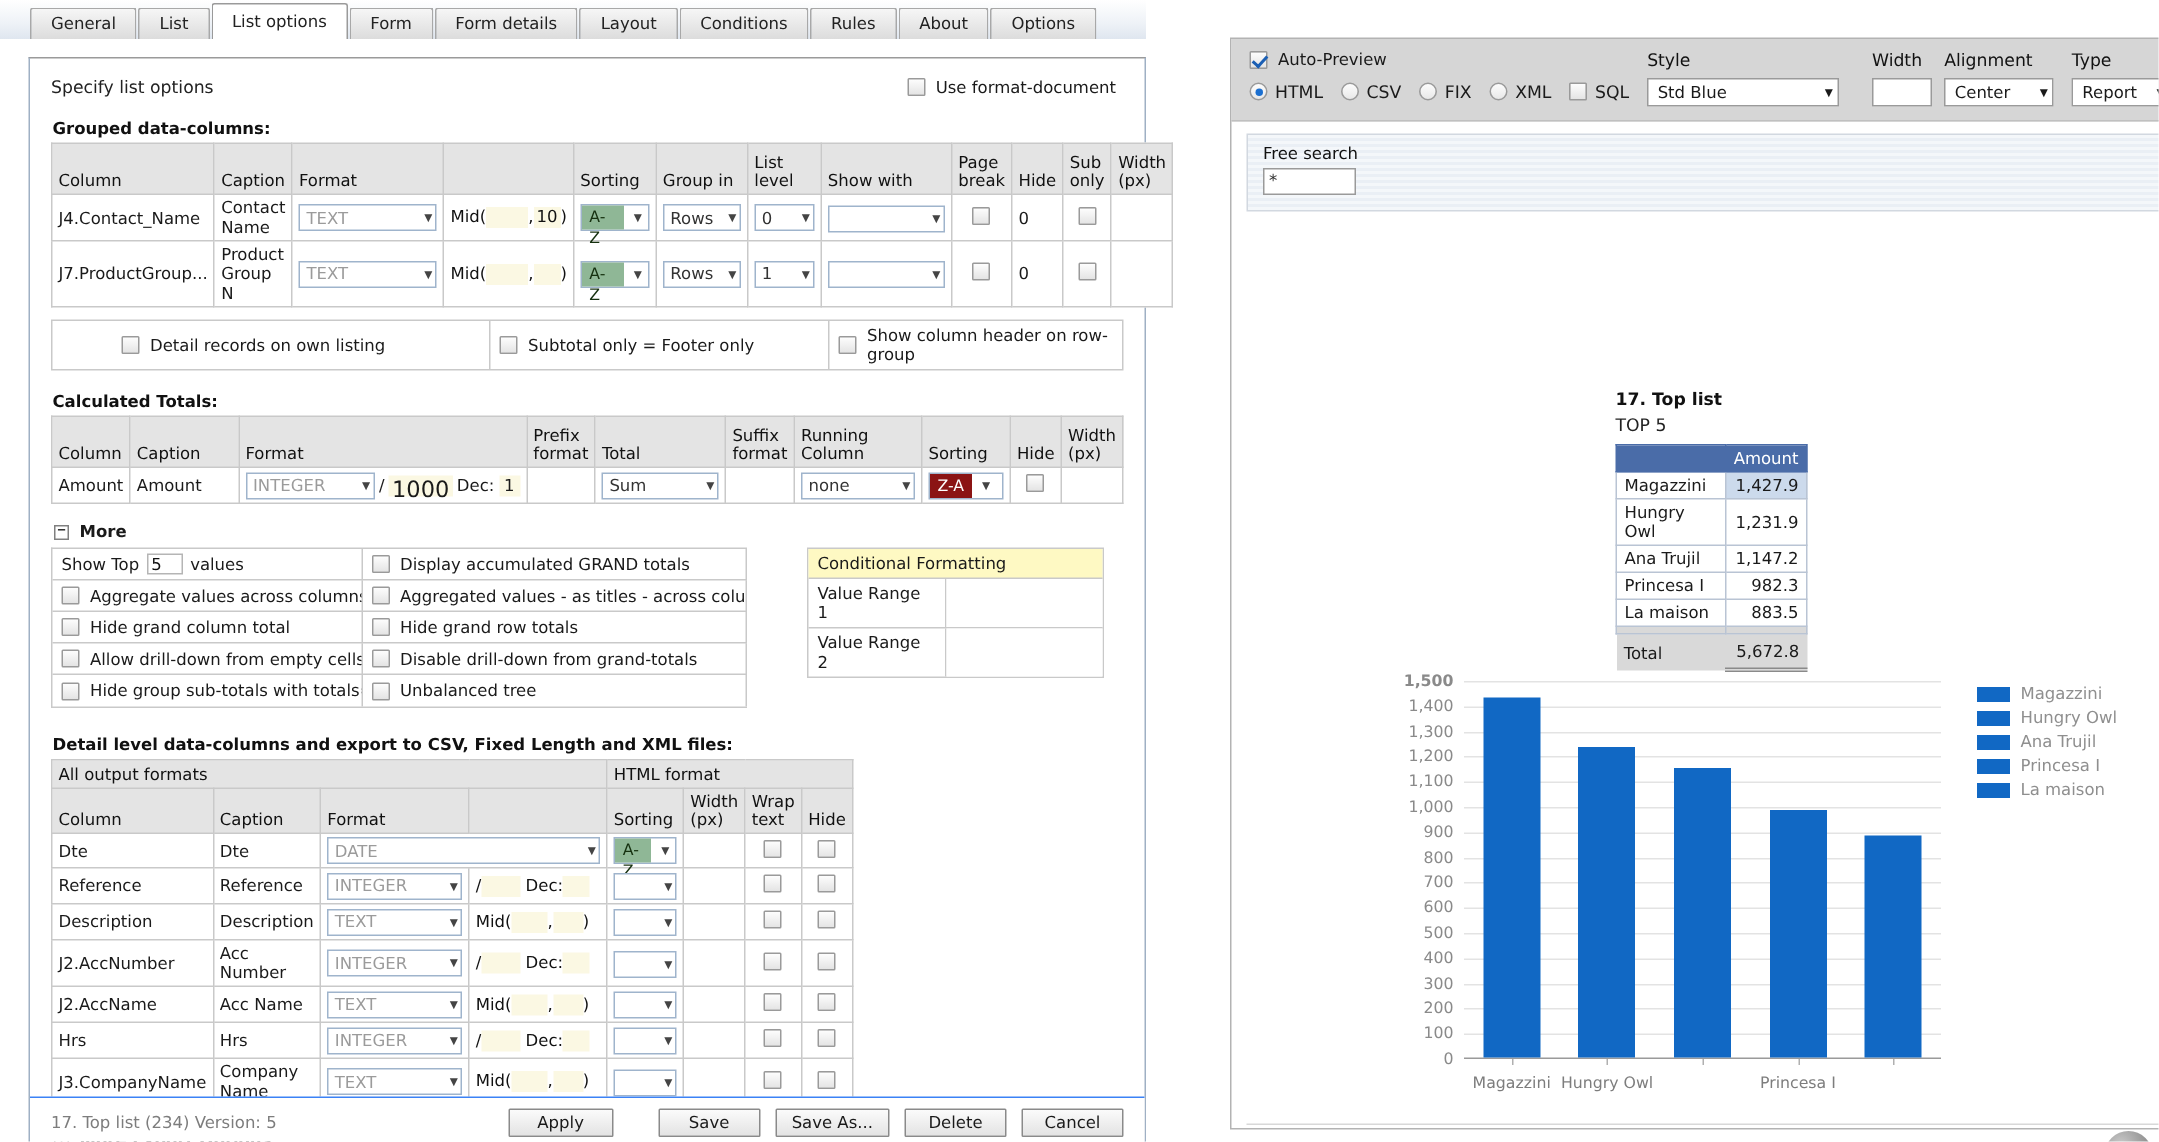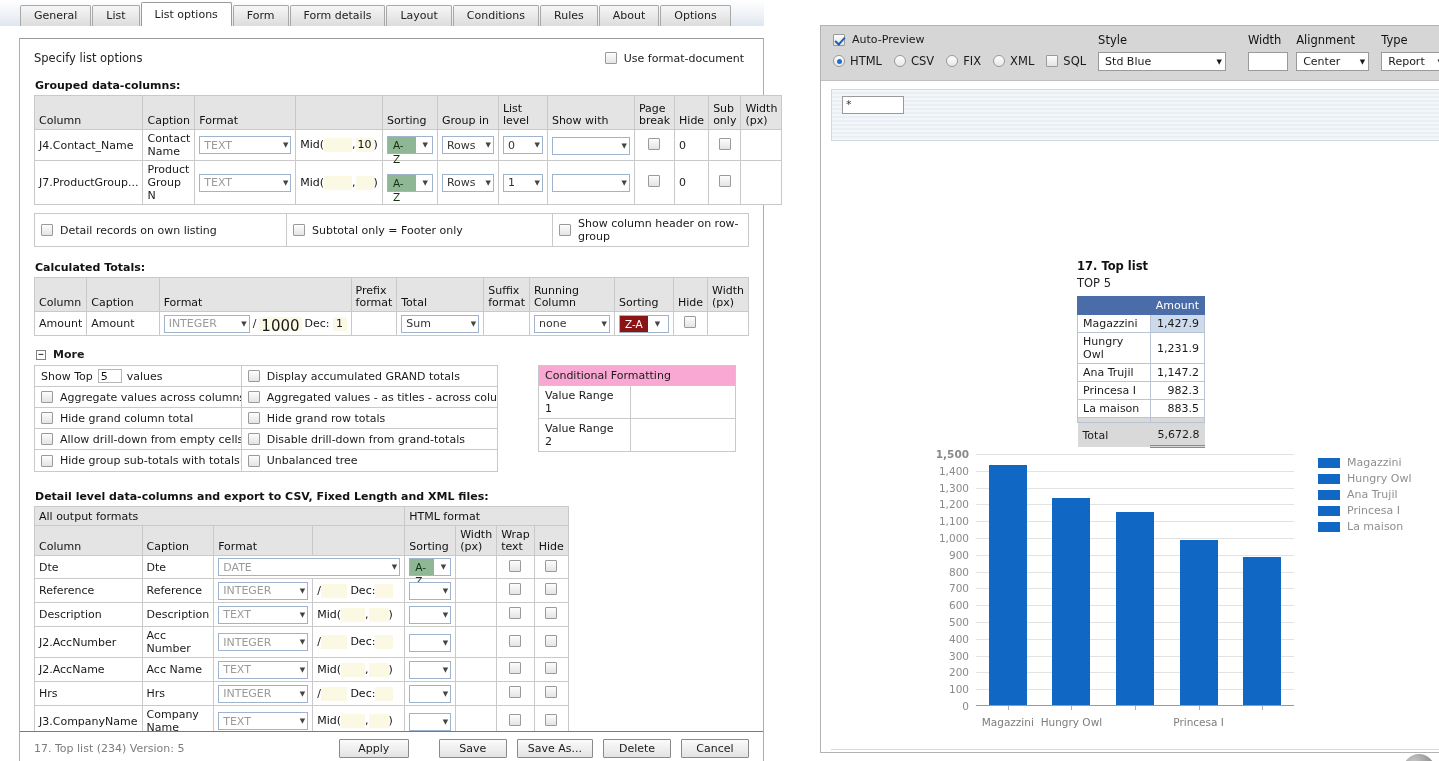--- a/index.html
+++ b/index.html
@@ -93,21 +93,21 @@
   .tagsel .tag.za { background: #8b1414; color: #fff; }
   .tagsel .arr { font-size: 7px; color: #444; padding: 0 4px 0 7px; }
 
   .yellowfield {
     display: inline-block; background: #fbf8e3; border: none; height: 14px;
     vertical-align: middle;
   }
   .mid-expr { font-size: 11px; color: #111; white-space: nowrap; }
 
   
-  .optrow { display: flex; margin-top: 8px; border: 1px solid #c9c9c9; background: #fff; }
+  .optrow { display: flex; margin-top: 8px; border: 1px solid #c9c9c9; background: #fff; padding-left: 40px; }
   .optcell {
     display: flex; align-items: center; gap: 7px; padding: 3px 6px;
     border-right: 1px solid #c9c9c9; font-size: 11px; color: #1a1a1a;
   }
   .optcell:last-child { border-right: none; }
 
   
   .more-head { display: flex; align-items: center; gap: 7px; margin: 12px 0 4px 2px; font-weight: bold; font-size: 11px; }
   .expander {
     width: 10px; height: 10px; border: 1px solid #808080; background: #fff;
@@ -123,21 +123,21 @@
     font-size: 11px; height: 21px; white-space: nowrap; overflow: hidden;
   }
   .more-cell.a { width: 208px; }
   .more-cell.b { width: 258px; }
   .more-line:last-child .more-cell { border-bottom: none; }
   .topinput {
     width: 24px; height: 14px; border: 1px solid #b5b5b5; background: #fff;
     font-size: 11px; padding: 0 2px; text-align: left; color: #111;
   }
   .cf-box { margin-left: 40px; width: 198px; border: 1px solid #c9c9c9; align-self: flex-start; }
-  .cf-head { background: #f9a8d4; padding: 3px 6px; font-size: 11px; border-bottom: 1px solid #c9c9c9; }
+  .cf-head { background: #fef9c3; padding: 3px 6px; font-size: 11px; border-bottom: 1px solid #c9c9c9; }
   .cf-row { display: flex; border-bottom: 1px solid #c9c9c9; }
   .cf-row:last-child { border-bottom: none; }
   .cf-lbl { width: 92px; padding: 3px 6px; font-size: 11px; border-right: 1px solid #c9c9c9; }
   .cf-val { flex: 1; background: #fff; }
 
   
   .bottombar {
     position: absolute; left: 0; right: 0; bottom: 0; height: 34px;
     border-top: 1px solid #3b82f6; display: flex; align-items: center;
     padding: 0 14px; justify-content: space-between; background: #fff;
@@ -695,20 +695,21 @@
       <div class="ph-field" style="width:72px;margin-right:0">
         <span class="ph-label">Type</span>
         <div class="bigsel">
           <span>Report</span>
           <span class="arr" style="font-size:7px">▼</span>
         </div>
       </div>
     </div>
 
     <div class="freesearch">
+      <div class="fs-label">Free search</div>
       <div class="fs-input">*</div>
     </div>
 
     <div class="report">
 
       <div class="toplist-block">
         <div class="rpt-title">17. Top list</div>
         <div class="rpt-sub">TOP 5</div>
         <table class="toplist">
           <thead>

